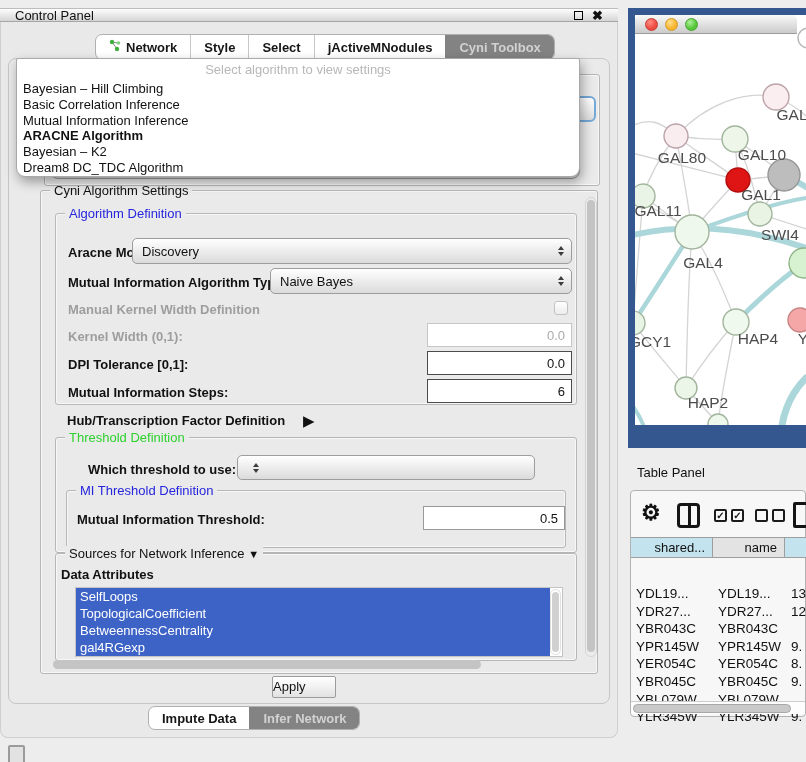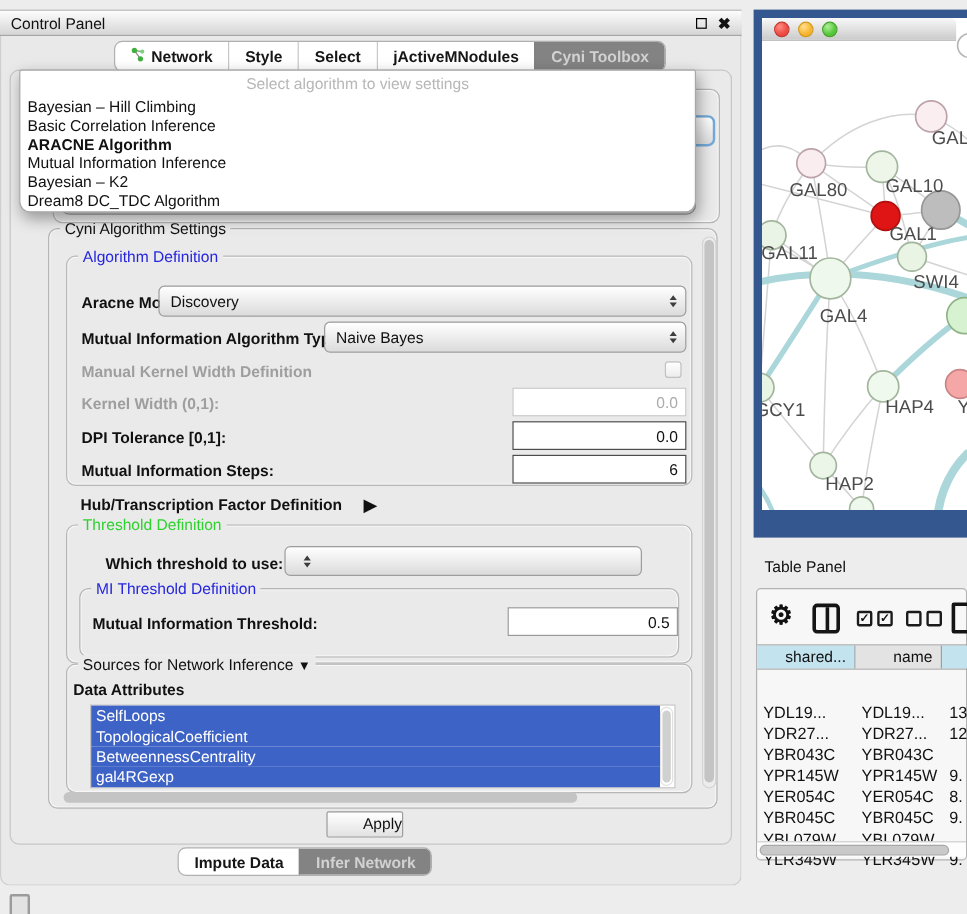--- a/index.html
+++ b/index.html
@@ -6,40 +6,40 @@
 html,body{background:#ededed}
 .page{position:relative;width:806px;height:762px;background:#ededed;overflow:hidden;
   font-family:"Liberation Sans",sans-serif;font-size:13px;color:#111;-webkit-font-smoothing:antialiased}
 .abs{position:absolute}
 .b{font-weight:bold}
 .grayed{color:#9e9e9e}
 
 
 .win{position:absolute;left:0;top:8px;width:618px;height:730px;background:#e9e9e9;
   border:1px solid #cfcfcf;border-top:none;border-radius:0 0 8px 8px}
-.titlebar{position:absolute;left:0;top:8px;width:618px;height:22px;
+.titlebar{position:absolute;left:0;top:8px;width:618px;height:14px;
   background:linear-gradient(#fdfdfd,#d5d5d5);border-top:1px solid #bdbdbd;
-  border-bottom:1px solid #a5a5a5;display:flex;align-items:center;padding:0 9px}
+  border-bottom:1px solid #a5a5a5;display:flex;align-items:center;padding:0 15px}
 .titlebar .ttl{flex:1;font-size:13px}
 .winbtn-sq{width:9px;height:9px;border:1.5px solid #000;margin-right:9px}
 .winbtn-x{font-weight:bold;font-size:13px;line-height:13px}
 
 
 .tabbar{position:absolute;display:flex;align-items:stretch;background:#fff;
   border:1px solid #b0b0b0;border-radius:7px;overflow:hidden}
 .tabbar .tab{display:flex;align-items:center;gap:5px;padding:0 13px;font-weight:bold;
   color:#161616;border-left:1px solid #c8c8c8;white-space:nowrap}
 .tabbar .tab:first-child{border-left:none}
 .tabbar .tab.sel{background:#838383;color:#d2d2d2;border-left-color:#838383}
 
 
 .content{position:absolute;left:8px;top:58px;width:602px;height:646px;background:#eaeaea;
   border:1px solid #c6c6c6;border-radius:8px}
 
-.grp{position:absolute;border:1px solid #b6b6b6;border-radius:8px;box-shadow:inset 0 0 0 1px rgba(255,255,255,.6)}
+.grp{position:absolute;border:1px solid #b6b6b6;border-radius:3px;box-shadow:inset 0 0 0 1px rgba(255,255,255,.6)}
 .gtitle{position:absolute;top:-8px;left:9px;background:#eaeaea;padding:0 4px;font-size:13px;line-height:15px;white-space:nowrap}
 
 .combo{position:absolute;display:flex;align-items:center;background:linear-gradient(#ffffff,#dbdbdb);
   border:1px solid #9d9d9d;border-radius:5px;padding:0 7px 0 9px}
 .combo .t{flex:1;white-space:nowrap;overflow:hidden}
 .spin{display:flex;flex-direction:column;align-items:center;gap:2px;margin-left:6px}
 .spin i{display:block;width:0;height:0;border-left:3.5px solid transparent;border-right:3.5px solid transparent}
 .spin i.u{border-bottom:4px solid #3c3c3c}
 .spin i.dn{border-top:4px solid #3c3c3c}
 
@@ -61,21 +61,21 @@
 .vsb{position:absolute;background:#ececec;border:1px solid #d4d4d4;border-radius:6px}
 .vsb .th{position:absolute;left:1px;right:1px;background:#c4c4c4;border-radius:5px}
 .hsb{position:absolute}
 .hsb .th{position:absolute;top:1px;height:9px;background:#c4c4c4;border-radius:5px}
 
 
 .attrlist{position:absolute;background:#fff;border:1px solid #c4c4c4}
 .attrlist .ai{height:17px;line-height:17px;padding-left:4px;color:#fff;background:var(--sel-blue,#3e63c6);
   margin-right:12px;white-space:nowrap;overflow:hidden}
 
-.applybtn{position:absolute;text-align:right;border:1px solid #9c9c9c;border-radius:2px;
+.applybtn{position:absolute;text-align:left;border:1px solid #9c9c9c;border-radius:2px;
   background:linear-gradient(#fff,#e2e2e2);line-height:20px;font-size:13px}
 
 
 .netframe{position:absolute;left:628px;top:8px;width:178px;height:440px;background:var(--frame-blue,#35578f)}
 .netcanvas{position:absolute;left:635px;top:15px;width:171px;height:410px;background:#fff}
 .nettitle{position:absolute;left:635px;top:15px;width:162px;height:19px;z-index:3;
   background:linear-gradient(#f8f8f8,#cbcbcb);border-bottom:1px solid #9c9c9c;border-radius:5px 5px 0 0;
   display:flex;align-items:center;gap:7px;padding-left:10px}
 .light{width:13px;height:13px;border-radius:50%}
 .light.r{background:radial-gradient(circle at 35% 30%,#ff8d84,#ee4b42 60%);border:1px solid #c23a32}
@@ -157,22 +157,22 @@
   <div class="abs" style="left:100px;top:96px;width:496px;height:26px;z-index:1;background:linear-gradient(#fff,#ddd);border:2px solid #74a9d8;border-radius:6px"></div>
   <div class="combo" style="left:50px;top:152px;width:530px;height:27px;z-index:1;border-radius:8px;color:#8a8a8a">
     <span class="t">galFiltered.sif default node</span>
   </div>
 
   <div class="popup">
     <div class="ph">Select algorithm to view settings</div>
     <div id="popup-items">
         <div class="it">Bayesian – Hill Climbing</div>
         <div class="it">Basic Correlation Inference</div>
+        <div class="it">Mutual Information Inference</div>
         <div class="it b">ARACNE Algorithm</div>
-        <div class="it">Mutual Information Inference</div>
         <div class="it">Bayesian – K2</div>
         <div class="it">Dream8 DC_TDC Algorithm</div>
       </div>
   </div>
 
   <div class="grp" style="left:40px;top:190px;width:558px;height:484px">
     <span class="gtitle">Cyni Algorithm Settings</span>
 
     <div class="grp" style="left:14px;top:22px;width:522px;height:192px;border-color:#b9b9b9">
       <span class="gtitle" style="color:var(--title-blue,#2525dd)">Algorithm Definition</span>

